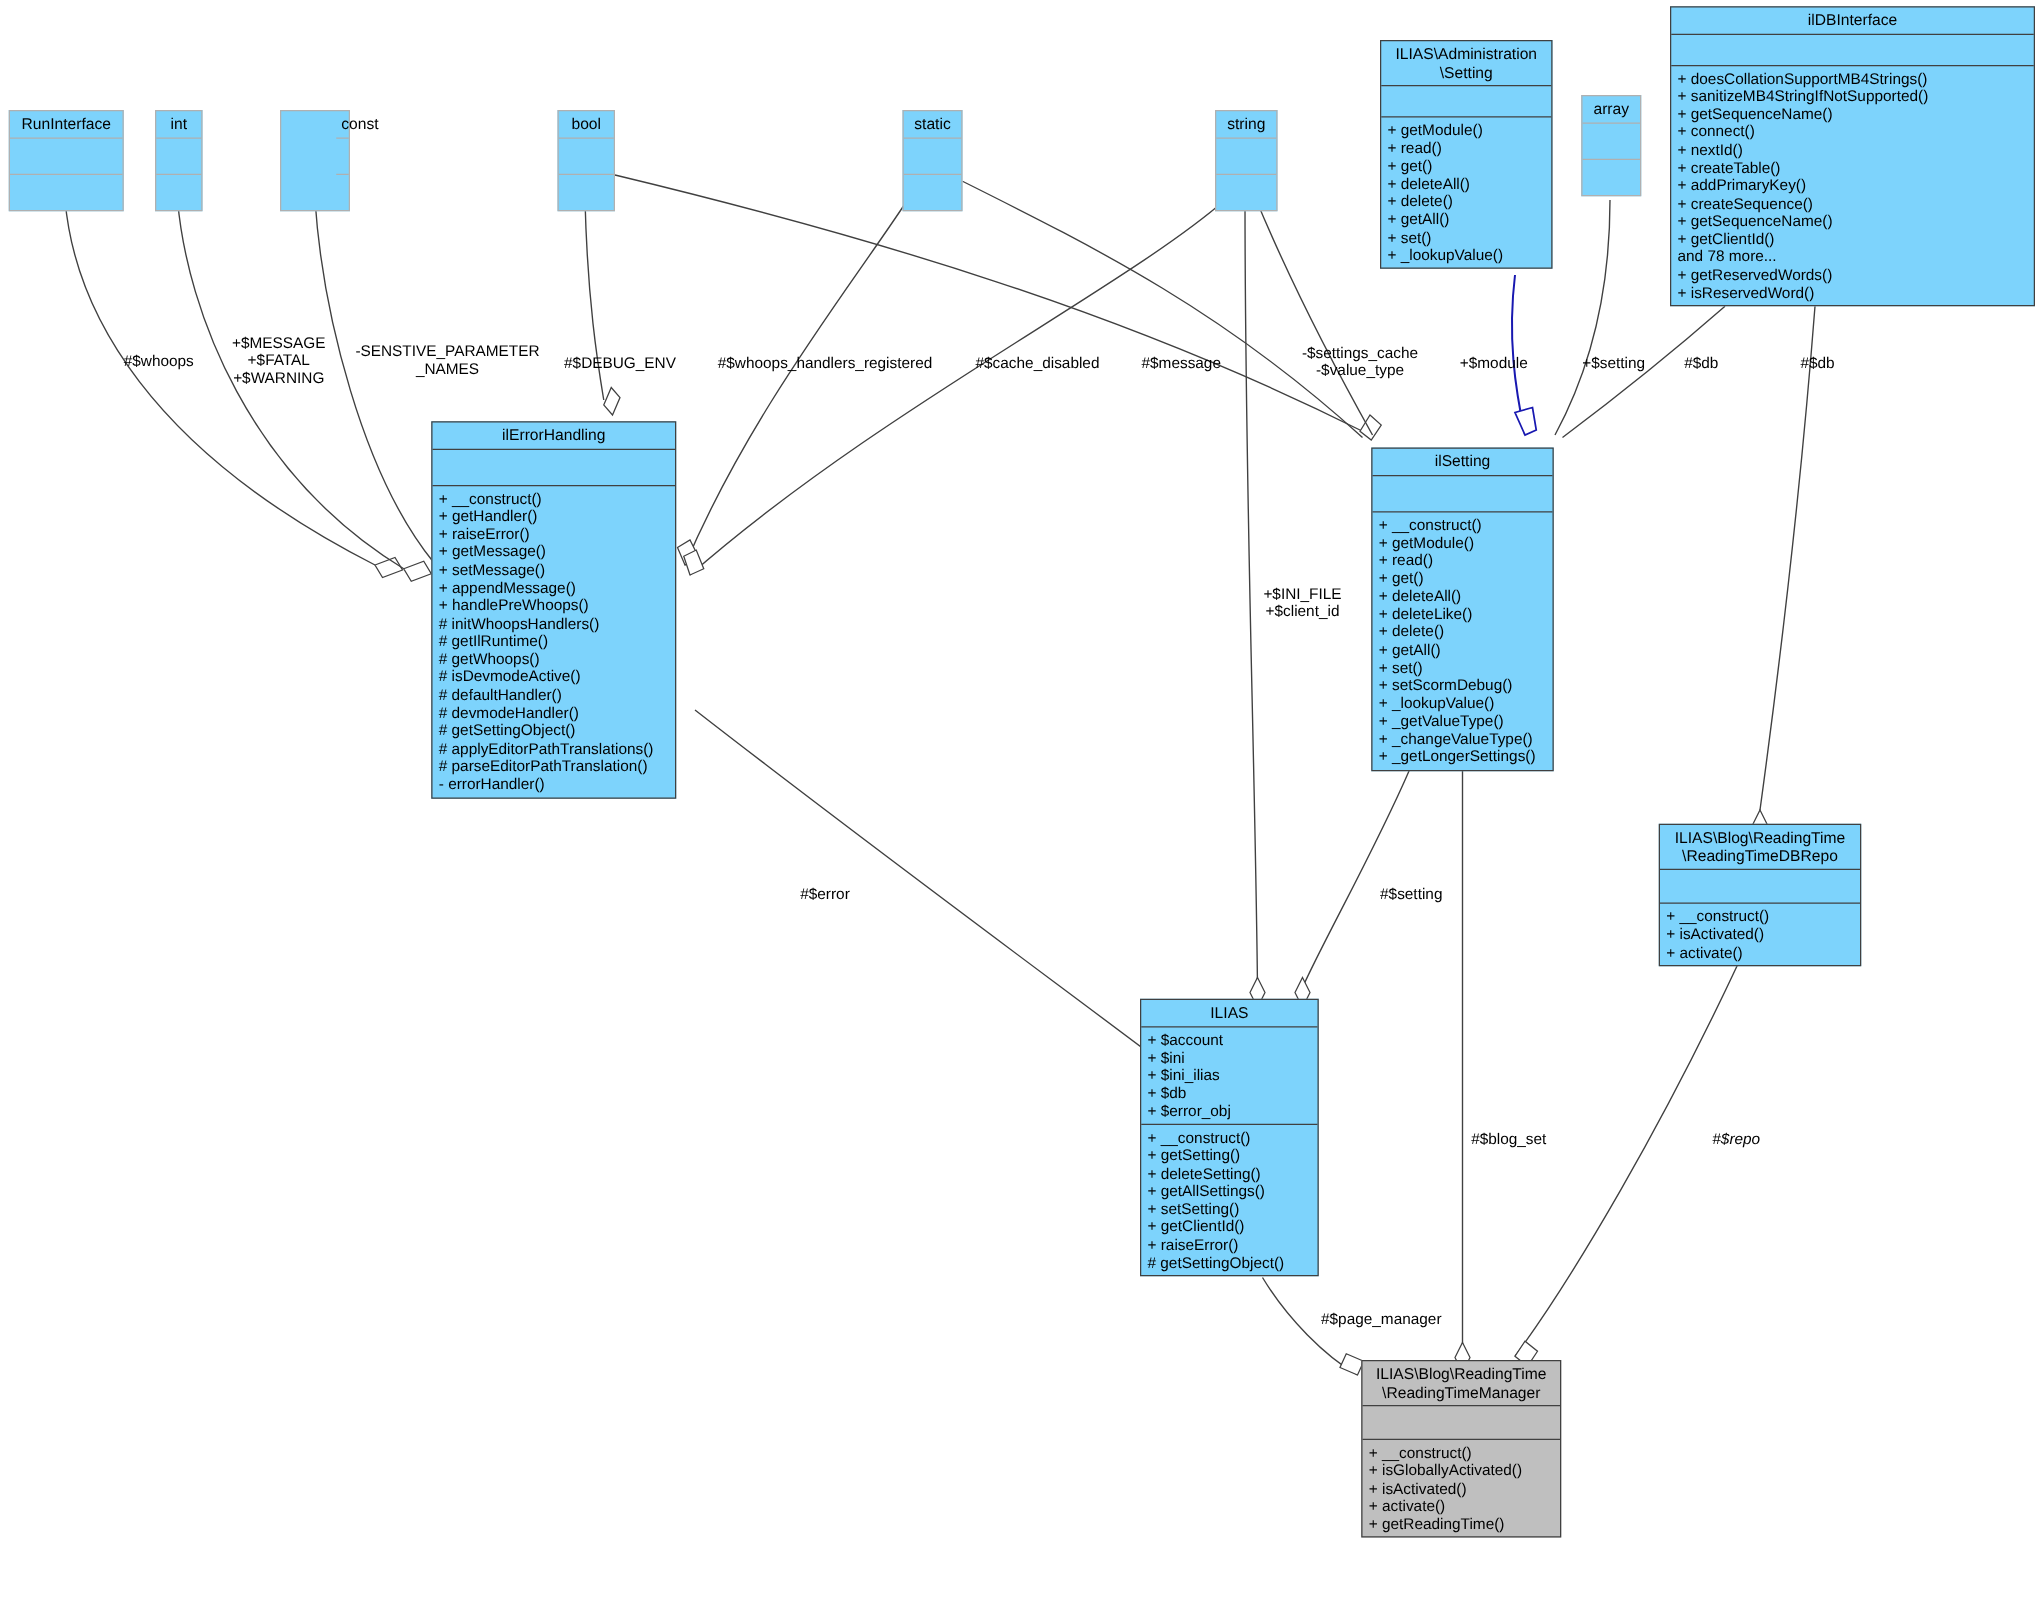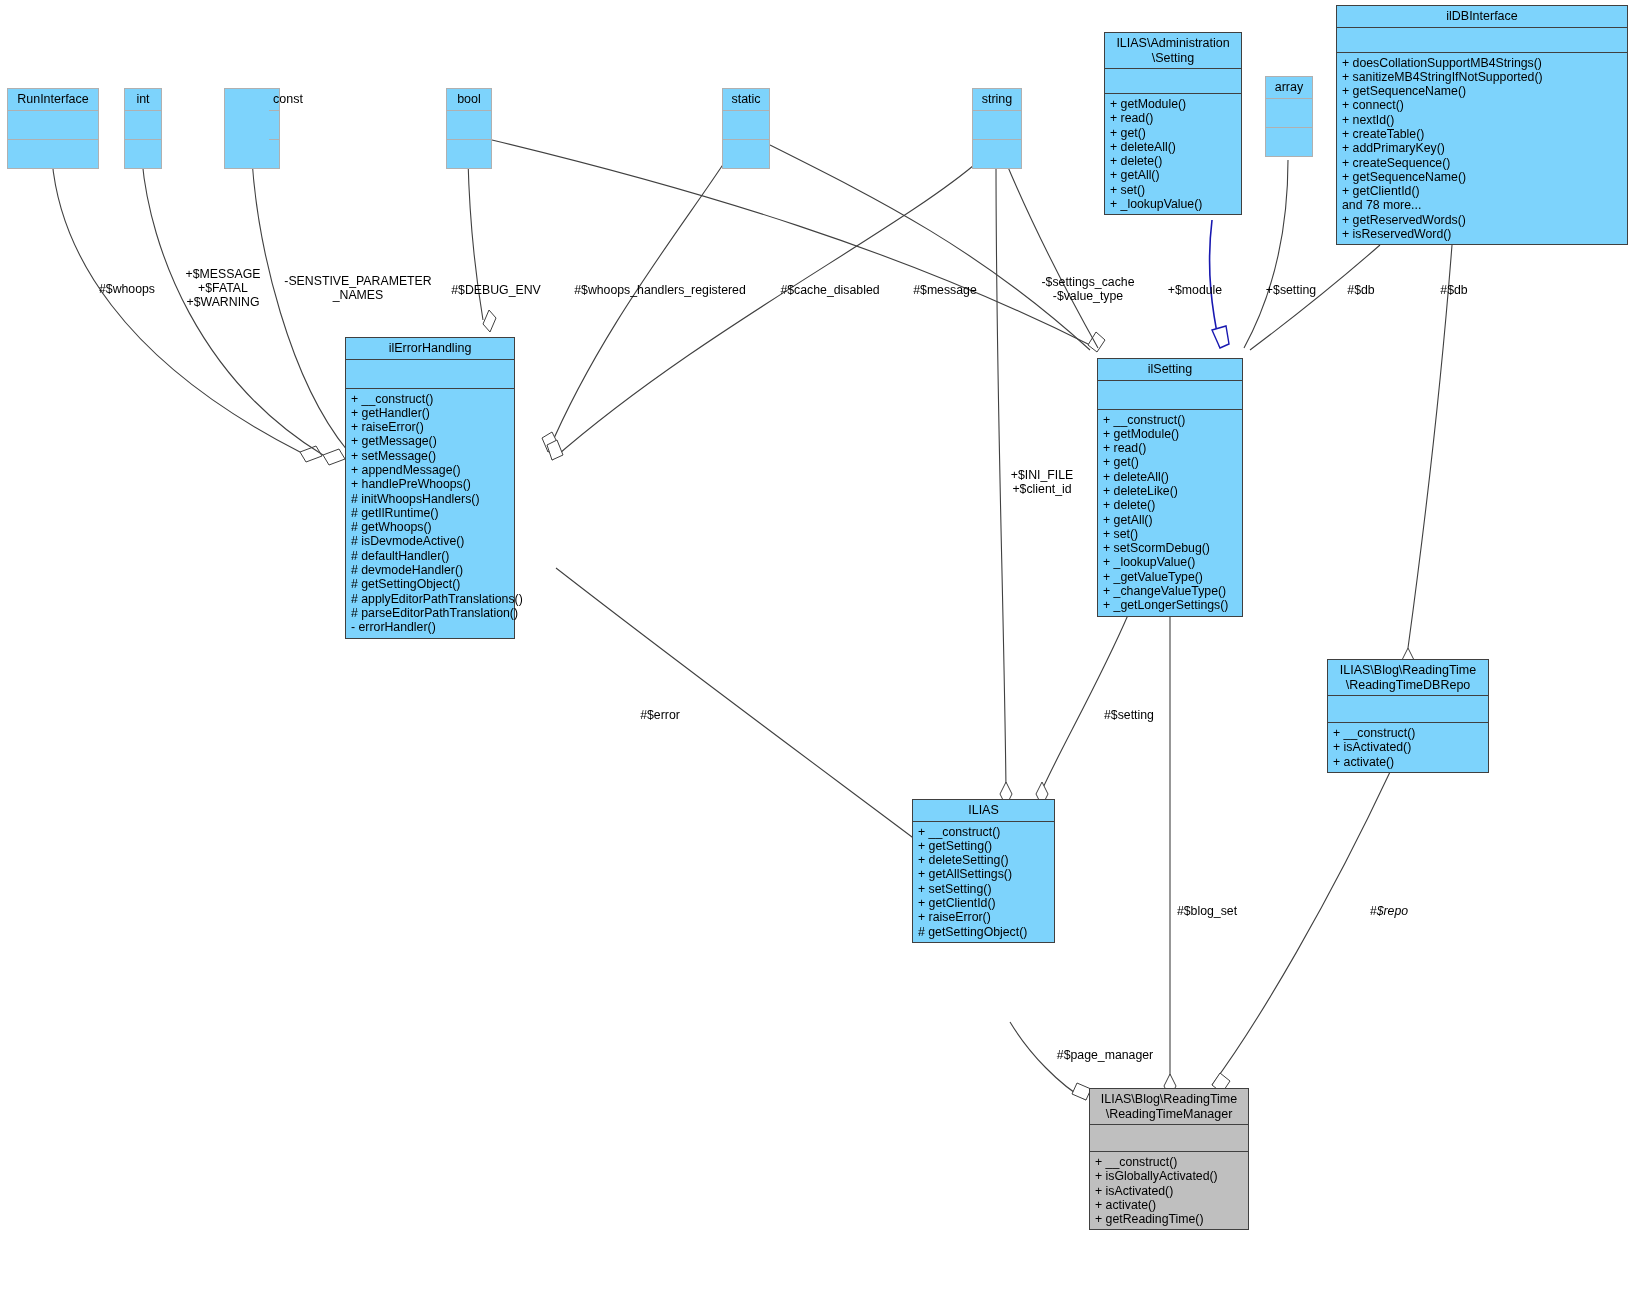--- a/index.html
+++ b/index.html
@@ -215,21 +215,21 @@
       <div class="member">+ addPrimaryKey()</div>
       <div class="member">+ createSequence()</div>
       <div class="member">+ getSequenceName()</div>
       <div class="member">+ getClientId()</div>
       <div class="member">and 78 more...</div>
       <div class="member">+ getReservedWords()</div>
       <div class="member">+ isReservedWord()</div>
     </div>
   </div>
 
-  <div class="uml-node" style="left:345px; top:337px; width:170px;">
+  <div class="uml-node" style="left:345px; top:337px; width:196px;">
     <div class="node-title">ilErrorHandling</div>
     <div class="node-attrs" style="height:22px;"></div>
     <div class="node-methods">
       <div class="member">+ __construct()</div>
       <div class="member">+ getHandler()</div>
       <div class="member">+ raiseError()</div>
       <div class="member">+ getMessage()</div>
       <div class="member">+ setMessage()</div>
       <div class="member">+ appendMessage()</div>
       <div class="member">+ handlePreWhoops()</div>
@@ -273,20 +273,27 @@
     <div class="node-attrs" style="height:20px;"></div>
     <div class="node-methods">
       <div class="member">+ __construct()</div>
       <div class="member">+ isActivated()</div>
       <div class="member">+ activate()</div>
     </div>
   </div>
 
   <div class="uml-node" style="left:912px; top:799px; width:143px;">
     <div class="node-title">ILIAS</div>
+    <div class="node-attrs">
+      <div class="member">+ $account</div>
+      <div class="member">+ $ini</div>
+      <div class="member">+ $ini_ilias</div>
+      <div class="member">+ $db</div>
+      <div class="member">+ $error_obj</div>
+    </div>
     <div class="node-methods">
       <div class="member">+ __construct()</div>
       <div class="member">+ getSetting()</div>
       <div class="member">+ deleteSetting()</div>
       <div class="member">+ getAllSettings()</div>
       <div class="member">+ setSetting()</div>
       <div class="member">+ getClientId()</div>
       <div class="member">+ raiseError()</div>
       <div class="member"># getSettingObject()</div>
     </div>

